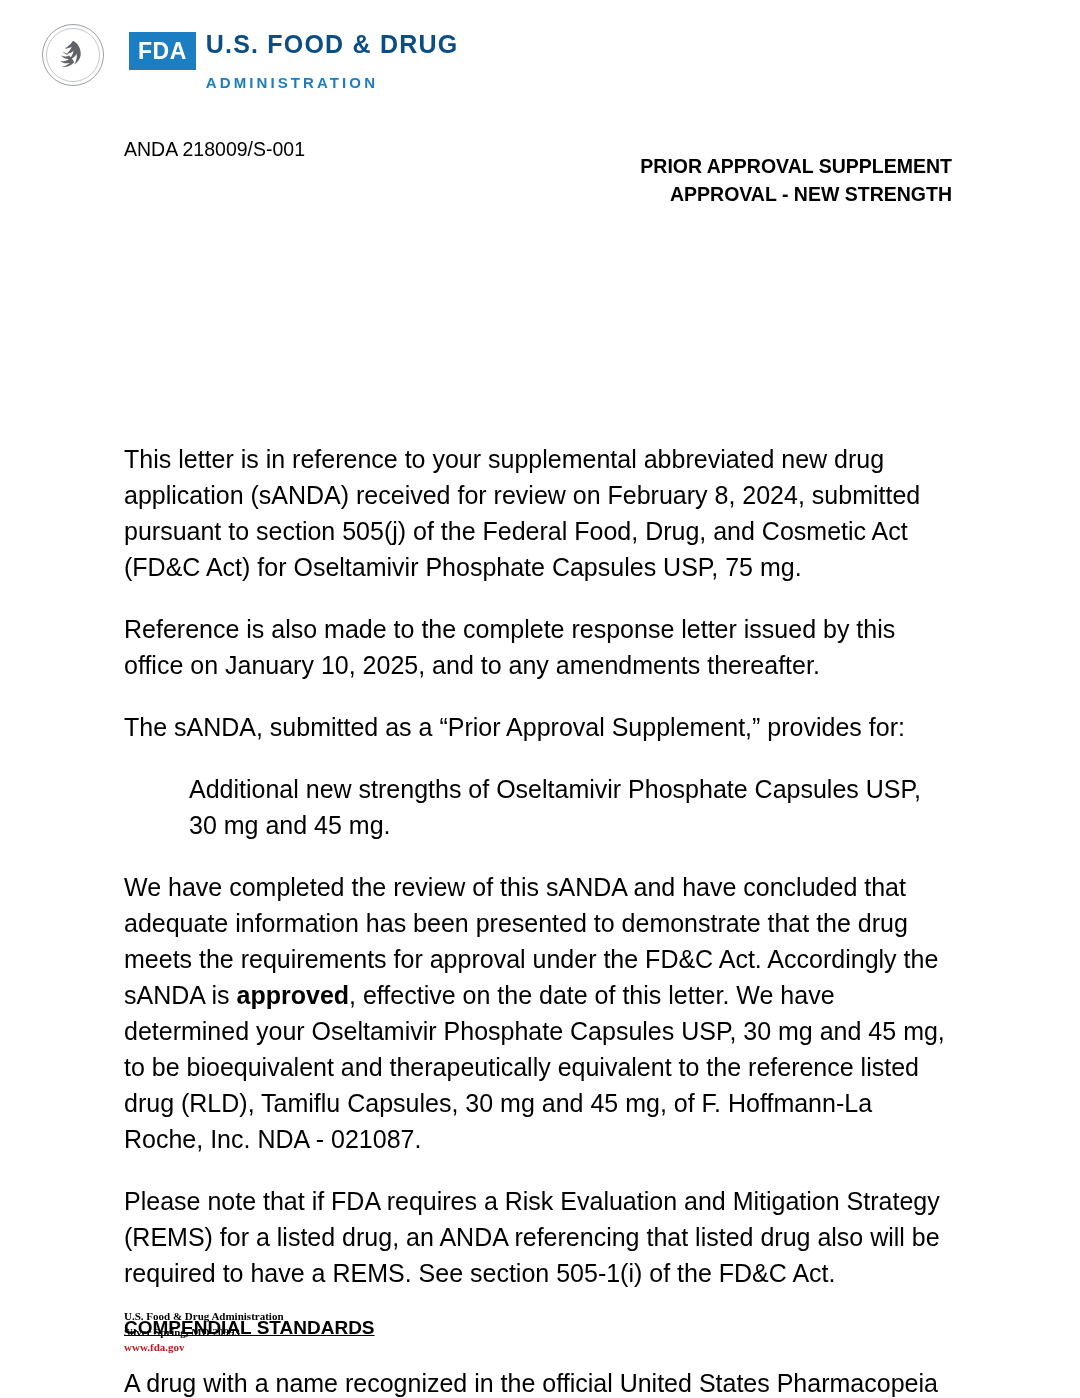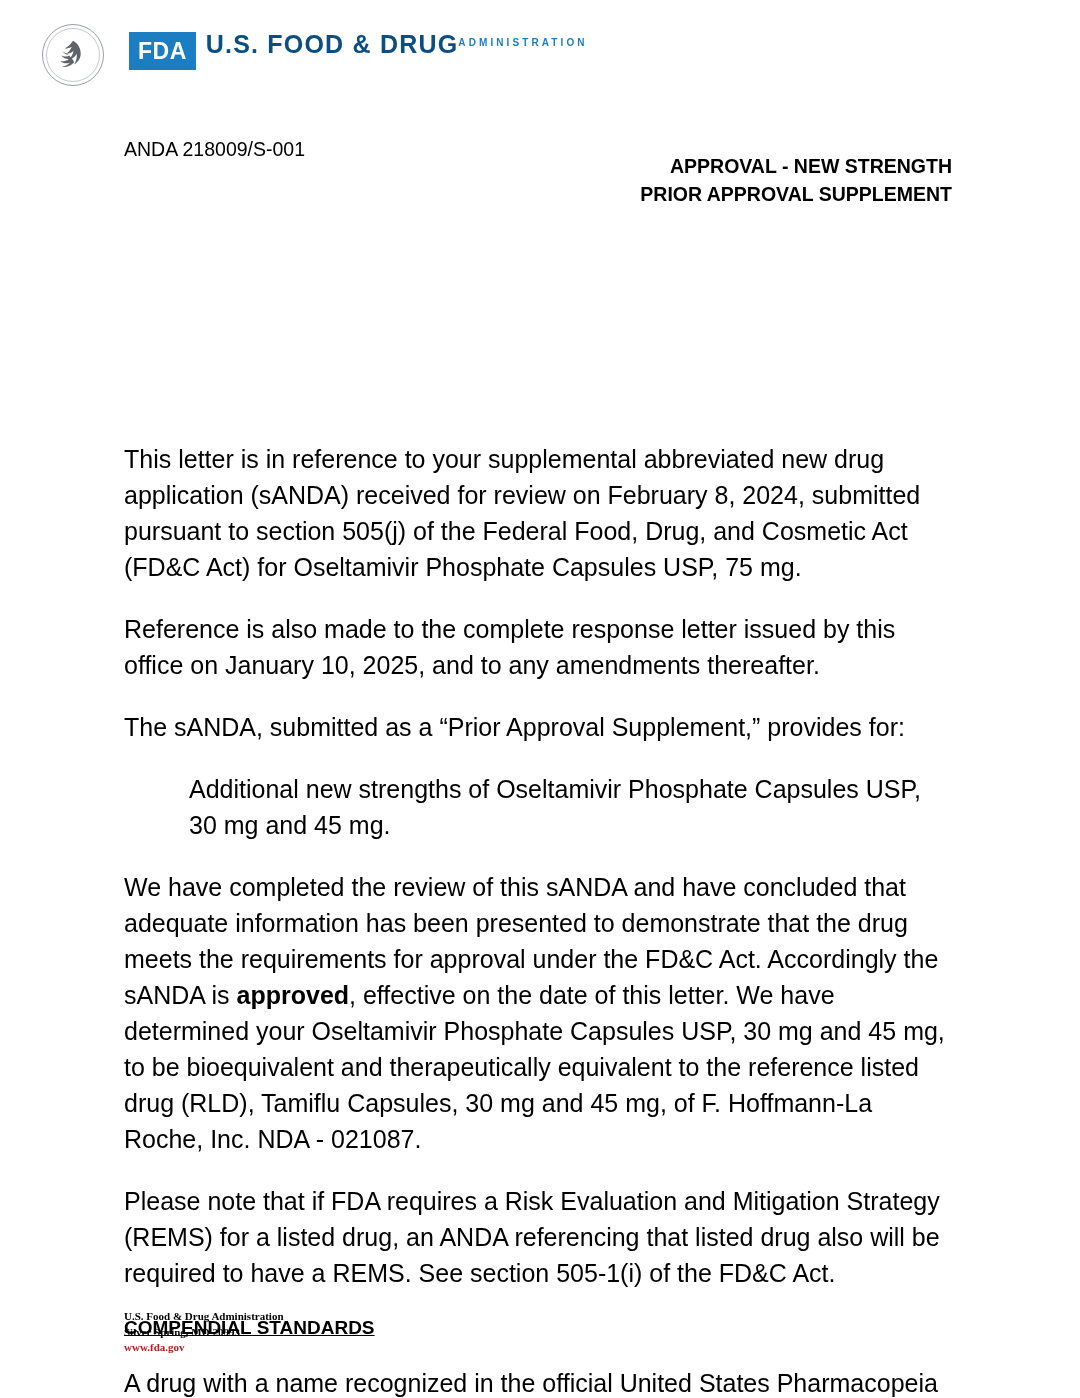--- a/index.html
+++ b/index.html
@@ -73,33 +73,35 @@
     font-size: 23px;
     letter-spacing: 0.5px;
     padding: 6px 9px 6px 9px;
     line-height: 1;
     display: flex;
     align-items: center;
     height: 38px;
   }
   .fda-words {
     display: flex;
+    flex-direction: column;
     justify-content: space-between;
+    gap: 12px;
   }
   .fda-title {
     color: #0a4e84;
     font-weight: bold;
     font-size: 25px;
     letter-spacing: 1.2px;
     line-height: 1;
   }
   .fda-sub {
     color: #1b7ec2;
     font-weight: bold;
-    font-size: 10px;
+    font-size: 15px;
     letter-spacing: 3.1px;
     margin-top: 6px;
     line-height: 1;
   }
 
   
   .anda-line {
     position: absolute;
     top: 137px;
     left: 124px;
@@ -177,22 +179,22 @@
       <div class="fda-words">
         <div class="fda-title">U.S. FOOD &amp; DRUG</div>
         <div class="fda-sub">ADMINISTRATION</div>
       </div>
     </div>
   </div>
 
   <div class="anda-line">ANDA 218009/S-001</div>
 
   <div class="approval-head">
+    <div>PRIOR APPROVAL SUPPLEMENT</div>
     <div>APPROVAL - NEW STRENGTH</div>
-    <div>PRIOR APPROVAL SUPPLEMENT</div>
   </div>
 
   <div class="body-wrap">
     <p>This letter is in reference to your supplemental abbreviated new drug application (sANDA) received for review on February 8, 2024, submitted pursuant to section 505(j) of the Federal Food, Drug, and Cosmetic Act (FD&amp;C Act) for Oseltamivir Phosphate Capsules USP, 75 mg.</p>
     <p>Reference is also made to the complete response letter issued by this office on January 10, 2025, and to any amendments thereafter.</p>
     <p>The sANDA, submitted as a “Prior Approval Supplement,” provides for:</p>
     <p class="indented">Additional new strengths of Oseltamivir Phosphate Capsules USP, 30 mg and 45 mg.</p>
     <p><span>We have completed the review of this sANDA and have concluded that adequate information has been presented to demonstrate that the drug meets the requirements for approval under the FD&amp;C Act. Accordingly the sANDA is </span><span class="b">approved</span><span>, effective on the date of this letter. We have determined your Oseltamivir Phosphate Capsules USP, 30 mg and 45 mg, to be bioequivalent and therapeutically equivalent to the reference listed drug (RLD), Tamiflu Capsules, 30 mg and 45 mg, of F. Hoffmann-La Roche, Inc. NDA - 021087.</span></p>
     <p>Please note that if FDA requires a Risk Evaluation and Mitigation Strategy (REMS) for a listed drug, an ANDA referencing that listed drug also will be required to have a REMS. See section 505-1(i) of the FD&amp;C Act.</p>
     <div><span class="section-head">COMPENDIAL STANDARDS</span></div>

